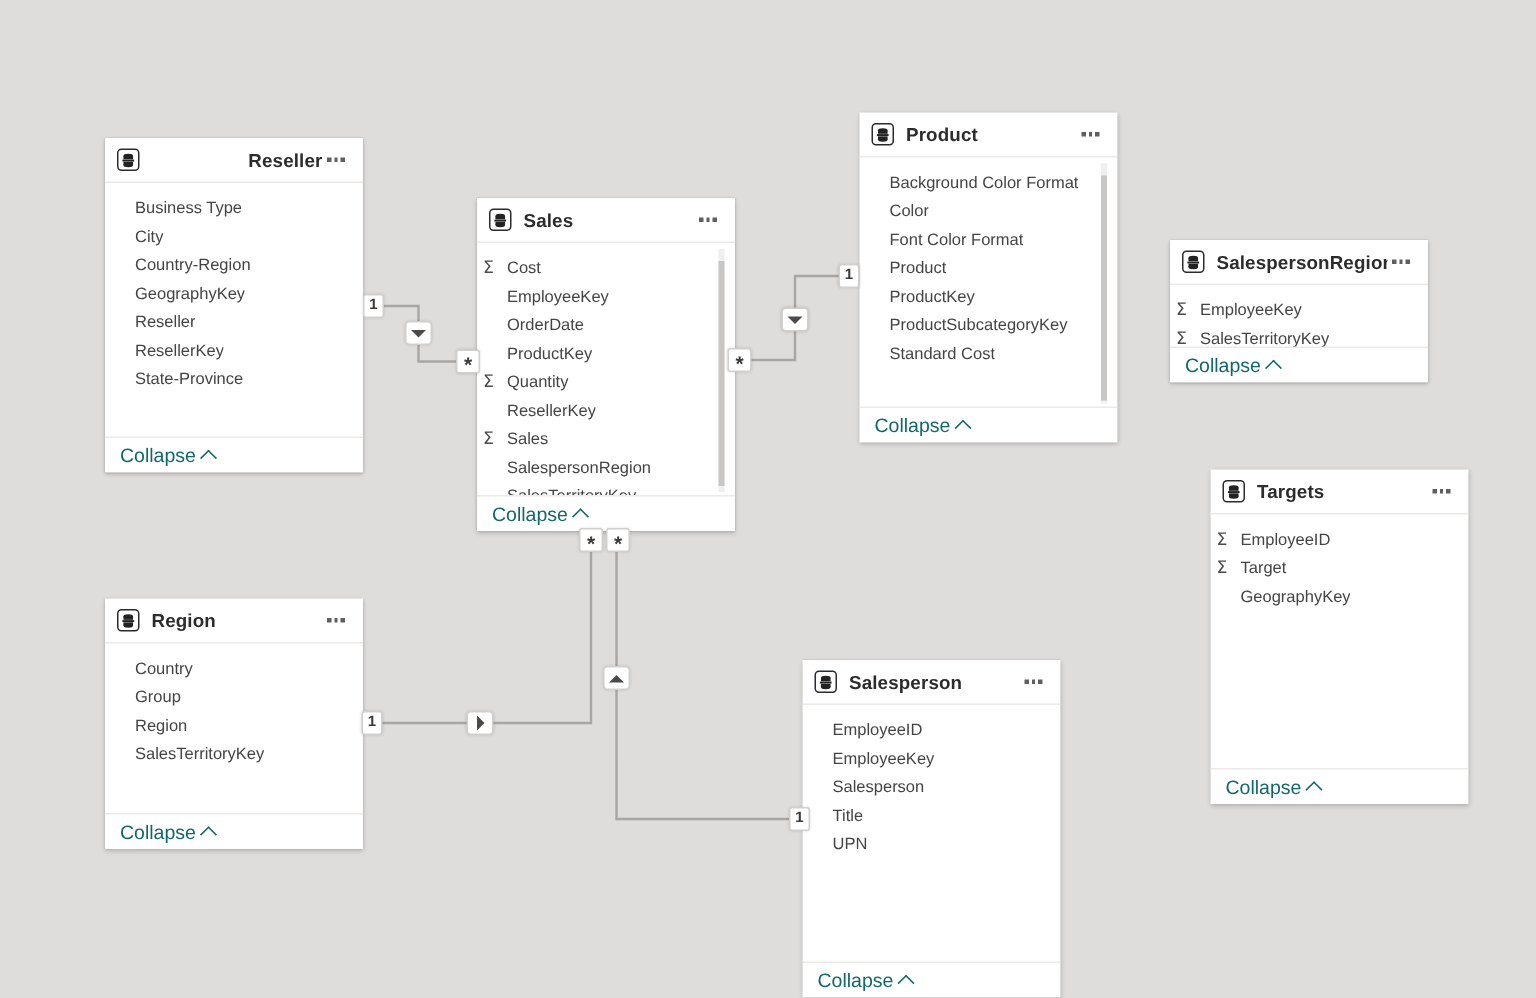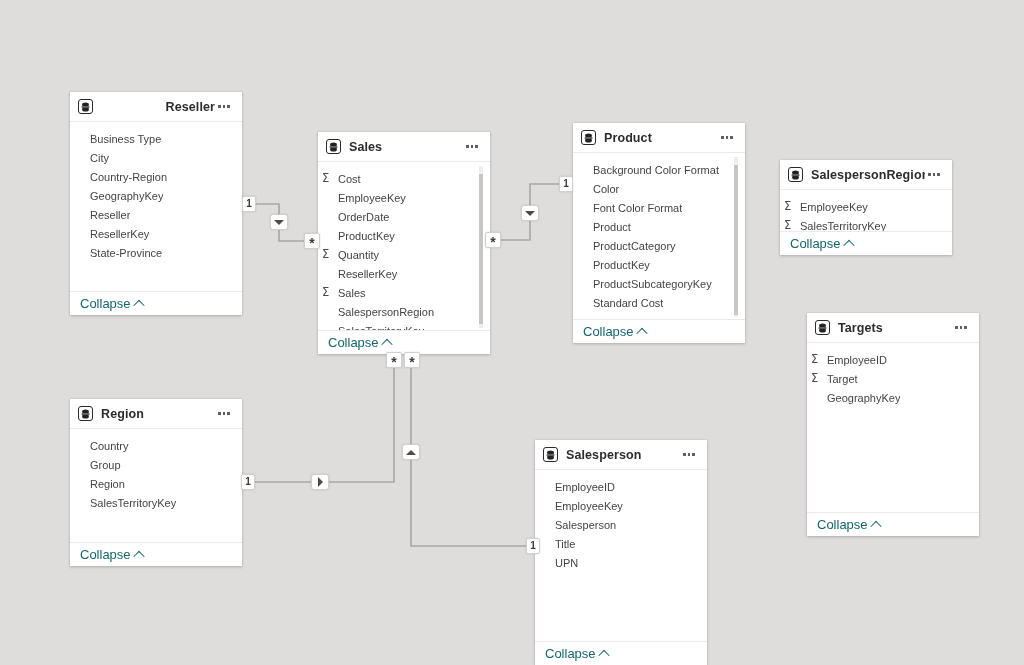--- a/index.html
+++ b/index.html
@@ -325,21 +325,21 @@
             <div class="thumb" style="top: 8px; height: 150px;"></div>
           </div>
         </div>
         <div class="card-footer">
           <span class="collapse-link">
             <span>Collapse</span>
             <span class="chev-up"></span>
           </span>
         </div>
       </div>
-      <div class="table-card" style="left: 573px; top: 75px; width: 172px; height: 220px; margin-top: 48px;">
+      <div class="table-card" style="left: 573px; top: 75px; width: 172px; height: 220px;">
         <div class="card-header">
           <span class="tbl-icon">
             <svg width="9" height="10" viewBox="0 0 9 10">
               <ellipse cx="4.5" cy="2" rx="3.2" ry="1.5" fill="#222"></ellipse>
               <rect x="1.3" y="2" width="6.4" height="2.2" fill="#222"></rect>
               <rect x="0.6" y="4.4" width="7.8" height="1.3" fill="#222"></rect>
               <rect x="1.3" y="5.9" width="6.4" height="2.1" fill="#222"></rect>
               <ellipse cx="4.5" cy="8" rx="3.2" ry="1.5" fill="#222"></ellipse>
             </svg>
           </span>
@@ -359,24 +359,20 @@
             <span class="sigma blank">Σ</span>
             <span class="field-name">Color</span>
           </div>
           <div class="field-row">
             <span class="sigma blank">Σ</span>
             <span class="field-name">Font Color Format</span>
           </div>
           <div class="field-row">
             <span class="sigma blank">Σ</span>
             <span class="field-name">Product</span>
-          </div>
-          <div class="field-row">
-            <span class="sigma blank">Σ</span>
-            <span class="field-name">ProductCategory</span>
           </div>
           <div class="field-row">
             <span class="sigma blank">Σ</span>
             <span class="field-name">ProductKey</span>
           </div>
           <div class="field-row">
             <span class="sigma blank">Σ</span>
             <span class="field-name">ProductSubcategoryKey</span>
           </div>
           <div class="field-row">

